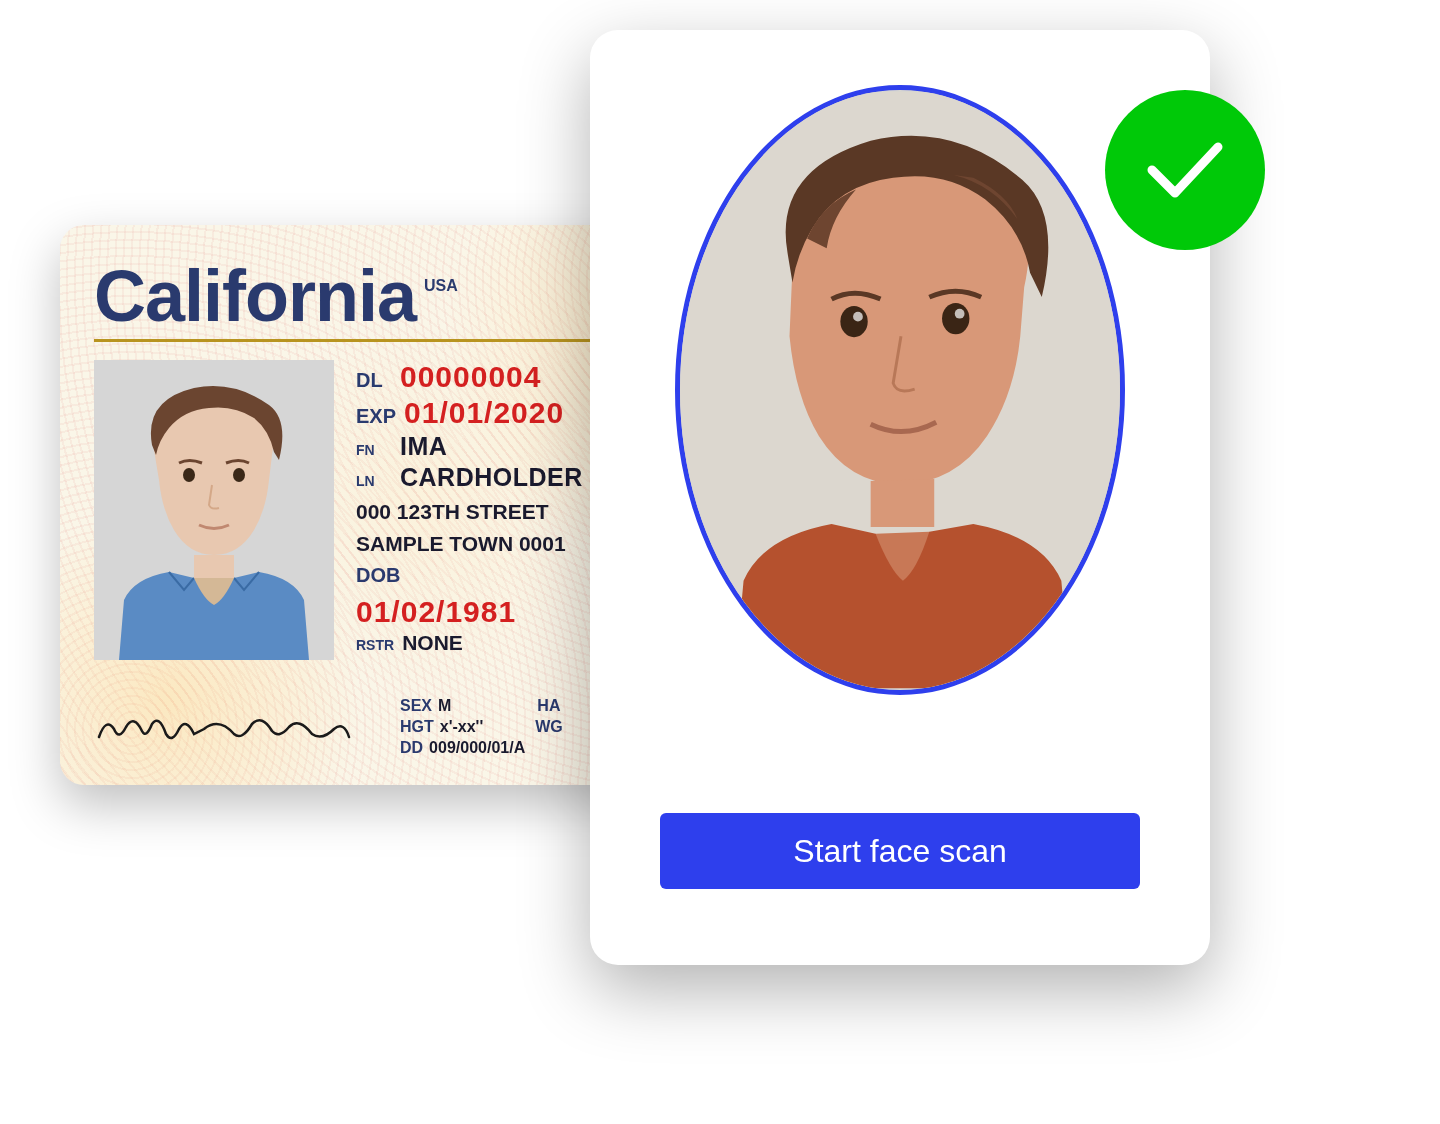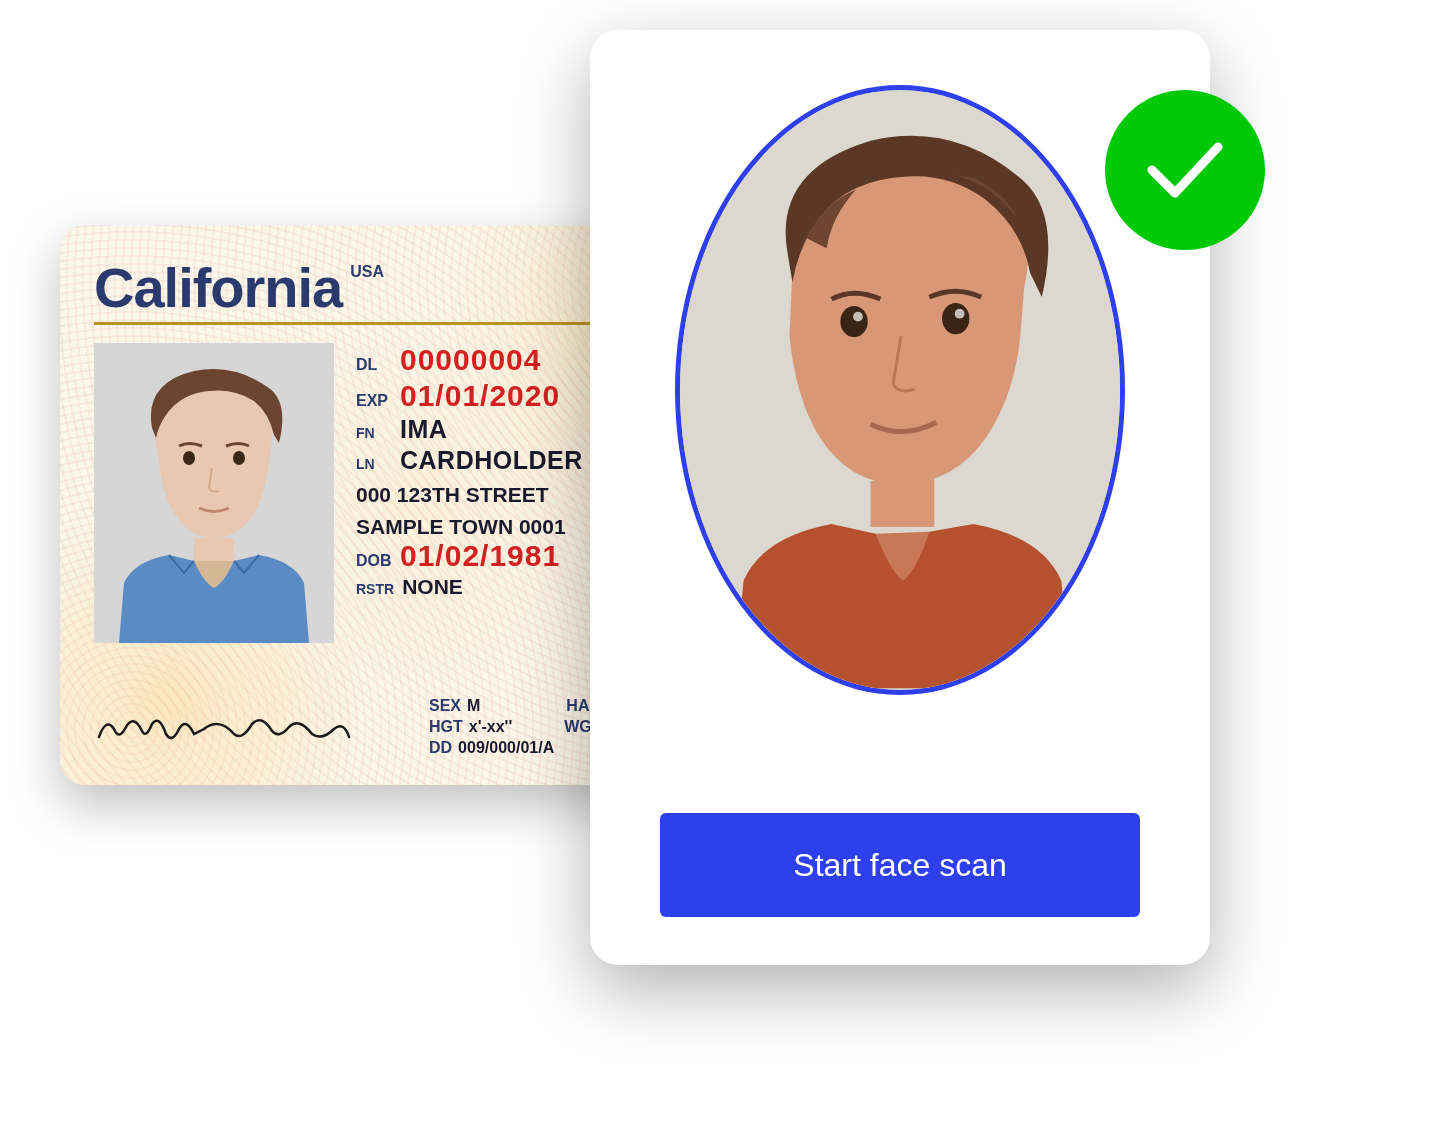--- a/index.html
+++ b/index.html
@@ -42,21 +42,21 @@
         repeating-radial-gradient(circle at 90% 10%, rgba(220,100,100,0.08) 0px, rgba(220,100,100,0.08) 2px, transparent 2px, transparent 8px);
       pointer-events: none;
     }
     .license-header {
       display: flex;
       align-items: baseline;
       gap: 8px;
       position: relative;
     }
     .state-name {
-      font-size: 56px;
+      font-size: 72px;
       font-weight: 700;
       color: #2a3a6e;
       letter-spacing: -1px;
     }
     .country-code {
       font-size: 16px;
       font-weight: 600;
       color: #2a3a6e;
       position: relative;
       top: -30px;
@@ -95,21 +95,21 @@
       flex: 1;
       position: relative;
     }
     .detail-row {
       display: flex;
       gap: 8px;
       margin-bottom: 2px;
       align-items: baseline;
     }
     .detail-label {
-      font-size: 16px;
+      font-size: 20px;
       font-weight: 700;
       color: #2a3a6e;
       min-width: 36px;
     }
     .detail-value-red {
       font-size: 30px;
       font-weight: 700;
       color: #d42020;
       letter-spacing: 1px;
     }
@@ -152,21 +152,20 @@
     }
     .bottom-row {
       display: flex;
       gap: 6px;
       font-size: 16px;
       font-weight: 700;
       align-items: baseline;
     }
     .bottom-label {
       color: #2a3a6e;
-      margin-left: 29px;
     }
     .bottom-value {
       color: #1a1a2e;
     }
     .scan-card {
       position: absolute;
       left: 590px;
       top: 30px;
       width: 620px;
       height: 935px;
@@ -195,21 +194,21 @@
       height: 160px;
       background: #00c908;
       border-radius: 50%;
       display: flex;
       align-items: center;
       justify-content: center;
     }
     .scan-button {
       margin-top: 118px;
       width: 480px;
-      height: 104px;
+      height: 76px;
       background: #2e3fed;
       color: #ffffff;
       font-size: 32px;
       font-weight: 500;
       border: none;
       border-radius: 6px;
       cursor: pointer;
       display: flex;
       align-items: center;
       justify-content: center;
@@ -265,21 +264,21 @@
         <div class="detail-row">
           <span class="detail-label" style="font-size:14px;">FN</span>
           <span class="detail-value-dark">IMA</span>
         </div>
         <div class="detail-row">
           <span class="detail-label" style="font-size:14px;">LN</span>
           <span class="detail-value-dark">CARDHOLDER</span>
         </div>
         <div class="address-line">000 123TH STREET</div>
         <div class="address-line">SAMPLE TOWN 0001</div>
-        <div class="detail-row" style="margin-top:0;">
+        <div class="detail-row" style="margin-top:8px;flex-direction:column;">
           <span class="detail-label">DOB</span>
           <span class="detail-value-red">01/02/1981</span>
         </div>
         <div class="detail-row">
           <span class="detail-label" style="font-size:14px;">RSTR</span>
           <span class="detail-value-normal">NONE</span>
         </div>
       </div>
     </div>
 

